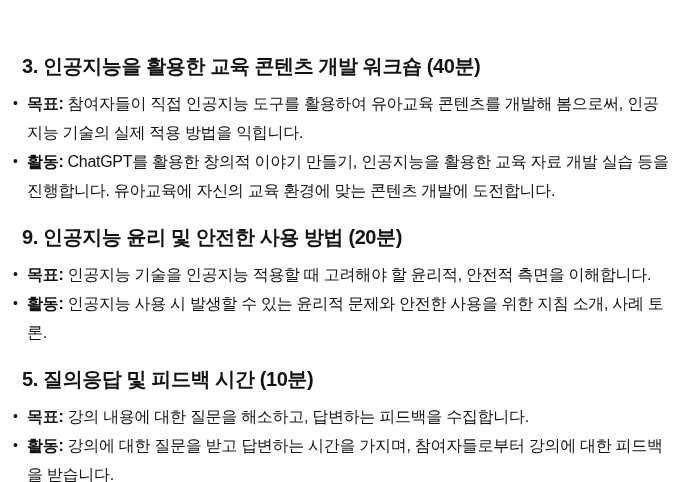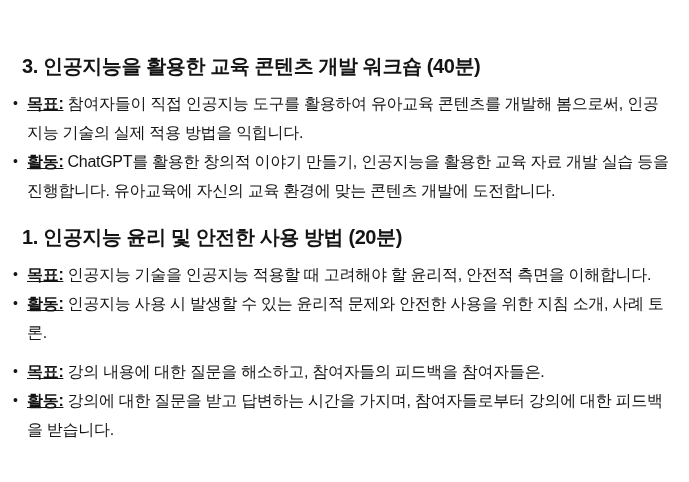--- a/index.html
+++ b/index.html
@@ -42,21 +42,21 @@
     letter-spacing: -0.3px;
   }
   .bullet-marker {
     flex: 0 0 14px;
     width: 14px;
     font-size: 14px;
     line-height: 29px;
     text-align: left;
   }
   .li-text { flex: 1 1 auto; min-width: 0; }
-  .li-label { font-weight: 700; text-decoration: underline; }
+  .li-label { font-weight: 700; }
 </style>
 </head>
 <body>
 
 <main class="doc">
 
   <section class="section">
     <h3 class="section-heading">3. 인공지능을 활용한 교육 콘텐츠 개발 워크숍 (40분)</h3>
     <ul class="bullet-list">
       <li class="list-item">
@@ -64,38 +64,39 @@
         <span class="li-text"><span class="li-label">목표:</span><span> 참여자들이 직접 인공지능 도구를 활용하여 유아교육 콘텐츠를 개발해 봄으로써, 인공지능 기술의 실제 적용 방법을 익힙니다.</span></span>
       </li>
       <li class="list-item">
         <span class="bullet-marker">•</span>
         <span class="li-text"><span class="li-label">활동:</span><span> ChatGPT를 활용한 창의적 이야기 만들기, 인공지능을 활용한 교육 자료 개발 실습 등을 진행합니다. 유아교육에 자신의 교육 환경에 맞는 콘텐츠 개발에 도전합니다.</span></span>
       </li>
     </ul>
   </section>
 
   <section class="section">
-    <h3 class="section-heading">1. 인공지능 윤리 및 안전한 사용 방법 (20분)</h3>
+    <h3 class="section-heading">9. 인공지능 윤리 및 안전한 사용 방법 (20분)</h3>
     <ul class="bullet-list">
       <li class="list-item">
         <span class="bullet-marker">•</span>
         <span class="li-text"><span class="li-label">목표:</span><span> 인공지능 기술을 인공지능 적용할 때 고려해야 할 윤리적, 안전적 측면을 이해합니다.</span></span>
       </li>
       <li class="list-item">
         <span class="bullet-marker">•</span>
         <span class="li-text"><span class="li-label">활동:</span><span> 인공지능 사용 시 발생할 수 있는 윤리적 문제와 안전한 사용을 위한 지침 소개, 사례 토론.</span></span>
       </li>
     </ul>
   </section>
 
   <section class="section">
+    <h3 class="section-heading">5. 질의응답 및 피드백 시간 (10분)</h3>
     <ul class="bullet-list">
       <li class="list-item">
         <span class="bullet-marker">•</span>
-        <span class="li-text"><span class="li-label">목표:</span><span> 강의 내용에 대한 질문을 해소하고, 참여자들의 피드백을 참여자들은.</span></span>
+        <span class="li-text"><span class="li-label">목표:</span><span> 강의 내용에 대한 질문을 해소하고, 답변하는 피드백을 수집합니다.</span></span>
       </li>
       <li class="list-item">
         <span class="bullet-marker">•</span>
         <span class="li-text"><span class="li-label">활동:</span><span> 강의에 대한 질문을 받고 답변하는 시간을 가지며, 참여자들로부터 강의에 대한 피드백을 받습니다.</span></span>
       </li>
     </ul>
   </section>
 
 </main>
 

